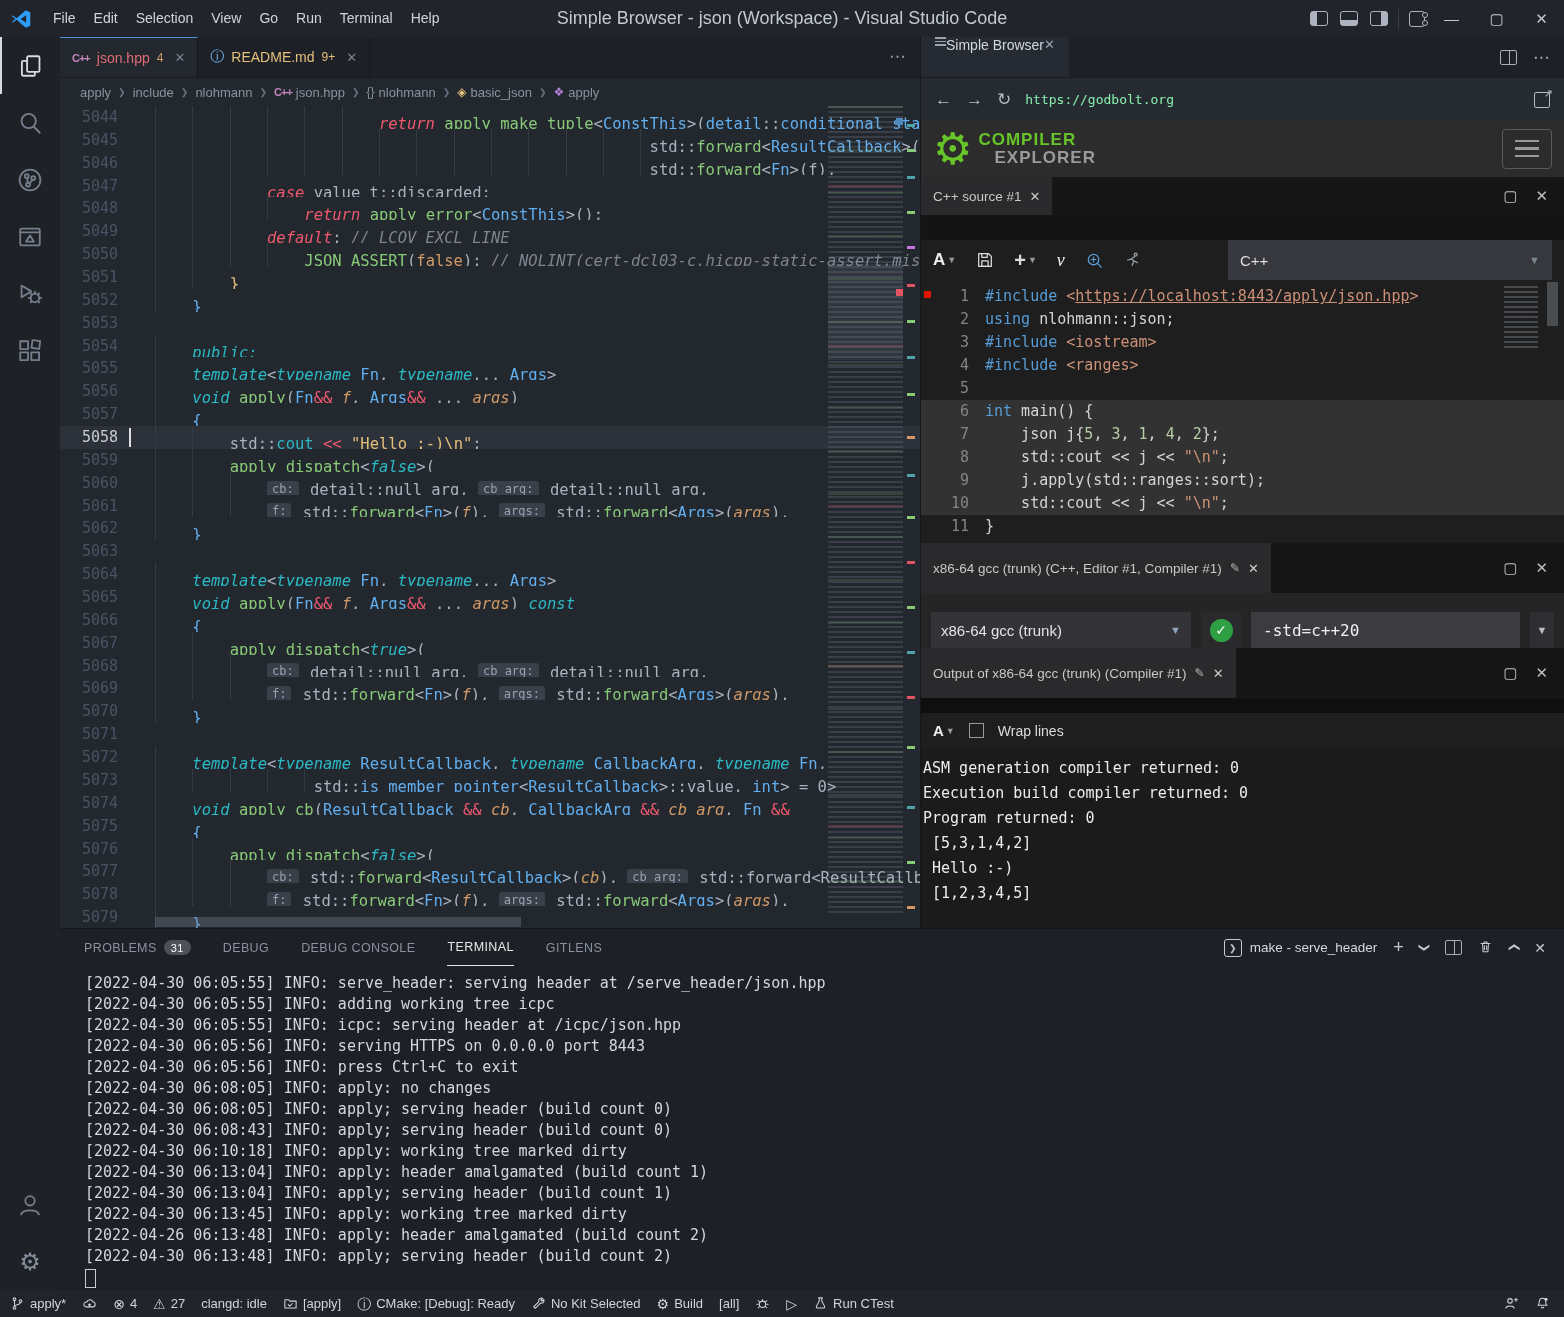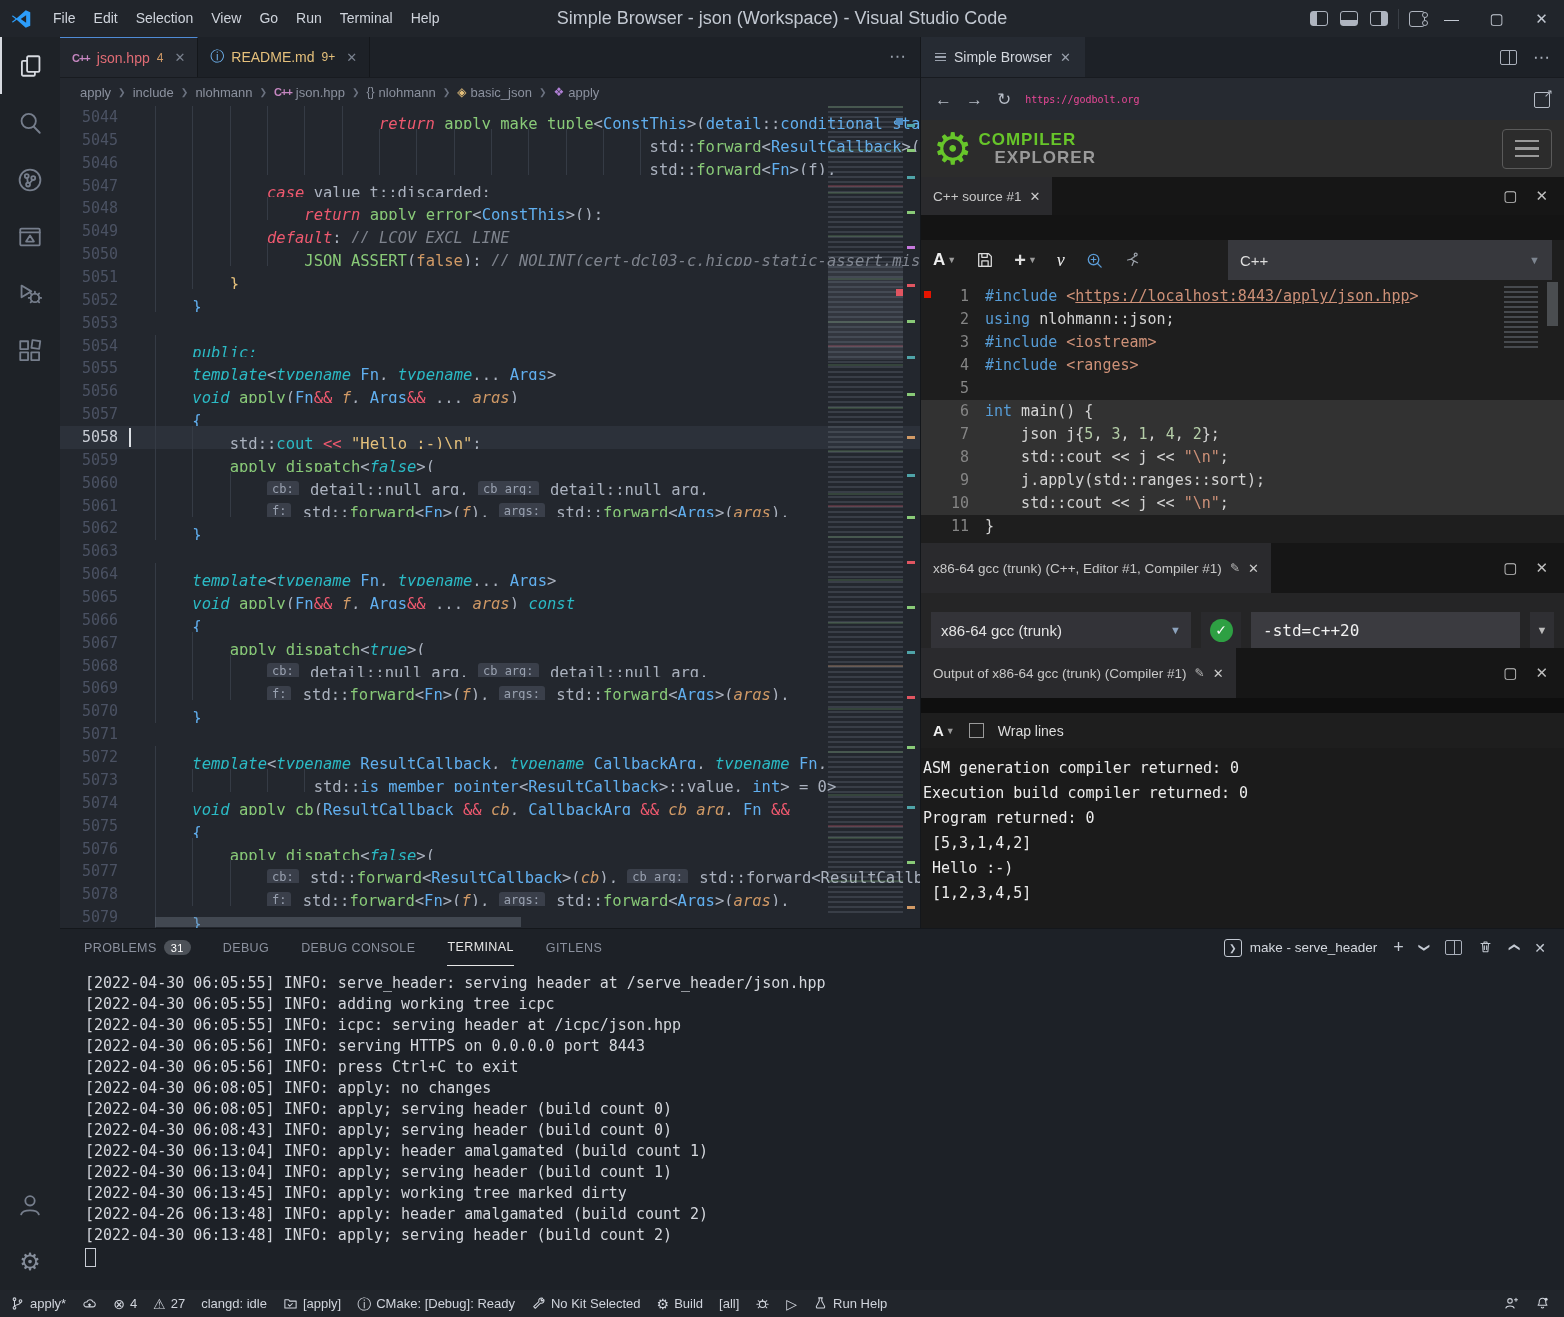--- a/index.html
+++ b/index.html
@@ -72,30 +72,30 @@
     background-size:82% 100%,76% 100%,64% 100%;background-position:4px 0,6px 0,6px 0;background-repeat:repeat;}
   .mm-slider{position:absolute;right:17px;width:75px;top:158px;height:96px;background:rgba(140,150,165,.14);}
   .mm-dec{position:absolute;width:7px;height:7px;right:17px;}
   .ruler{position:absolute;top:0;bottom:0;right:0;width:17px;}
   .ruler i{position:absolute;left:4px;width:8px;height:3px;display:block;}
   .hscroll{position:absolute;left:95px;bottom:1px;width:366px;height:10px;background:rgba(126,134,147,.35);}
 
   
   .rightpanel{position:absolute;top:37px;left:920px;right:0;height:891px;background:#161616;border-left:1px solid #14171b;}
   .rp-tabs-row{height:40px;background:#1d2127;display:flex;align-items:stretch;border-bottom:1px solid #181b20;}
-  .rp-tab{display:flex;align-items:center;gap:8px;background:#262b33;padding:0 14px;font-size:14px;color:#d3d7de;}
+  .rp-tab{display:flex;background:#262b33;padding:0 14px;font-size:14px;color:#d3d7de;}
   .page-ico{display:inline-flex;flex-direction:column;gap:2px;}
   .page-ico i{display:block;width:11px;height:1.6px;background:#9aa1ad;}
   .rp-tab .tclose{color:#9aa1ad;font-size:13px;}
   .rp-icons{margin-left:auto;display:flex;align-items:center;gap:16px;padding-right:14px;color:#aab0bb;}
   .split-ico{width:15px;height:13px;border:1.5px solid #aab0bb;border-radius:2px;position:relative;}
   .split-ico i{position:absolute;left:50%;top:0;bottom:0;width:1.5px;background:#aab0bb;}
   .rp-nav{height:43px;background:#262a31;display:flex;align-items:center;gap:14px;padding:0 14px;}
   .nav-ico{color:#b6bcc6;font-size:17px;}
-  .rp-url{font-size:10px;color:#ec4899;flex:1;}
+  .rp-url{font-size:13px;color:#86efac;flex:1;}
   .ext-ico{width:14px;height:14px;border:1.6px solid #b6bcc6;border-radius:2px;position:relative;}
   .ext-ico i{position:absolute;right:-4px;top:-6px;font-size:11px;color:#b6bcc6;font-style:normal;}
 
   .ce-page{position:absolute;top:83px;left:0;right:0;bottom:0;background:#141414;}
   .ce-header{height:57px;background:#2c2c2c;display:flex;align-items:center;padding:0 12px;}
   .ce-gear{font-size:44px;color:#67c52a;line-height:1;margin-right:6px;}
   .ce-logo-txt{font-weight:bold;letter-spacing:1px;font-size:17px;line-height:1.05;}
   .ce-logo-txt .l1{color:#67c52a;} .ce-logo-txt .l2{color:#9a9a9a;margin-left:16px;}
   .ce-burger{margin-left:auto;width:48px;height:38px;border:1px solid #5a5a5a;border-radius:4px;display:flex;flex-direction:column;justify-content:center;align-items:center;gap:5px;}
   .ce-burger i{width:24px;height:2.5px;background:#9a9a9a;display:block;}
@@ -571,20 +571,21 @@
     </div>
     <div class="terminal" id="terminal">
         <div class="t-line">[2022-04-30 06:05:55] INFO: serve_header: serving header at /serve_header/json.hpp</div>
         <div class="t-line">[2022-04-30 06:05:55] INFO: adding working tree icpc</div>
         <div class="t-line">[2022-04-30 06:05:55] INFO: icpc: serving header at /icpc/json.hpp</div>
         <div class="t-line">[2022-04-30 06:05:56] INFO: serving HTTPS on 0.0.0.0 port 8443</div>
         <div class="t-line">[2022-04-30 06:05:56] INFO: press Ctrl+C to exit</div>
         <div class="t-line">[2022-04-30 06:08:05] INFO: apply: no changes</div>
         <div class="t-line">[2022-04-30 06:08:05] INFO: apply; serving header (build count 0)</div>
         <div class="t-line">[2022-04-30 06:08:43] INFO: apply; serving header (build count 0)</div>
+        <div class="t-line">[2022-04-30 06:10:18] INFO: apply: working tree marked dirty</div>
         <div class="t-line">[2022-04-30 06:13:04] INFO: apply: header amalgamated (build count 1)</div>
         <div class="t-line">[2022-04-30 06:13:04] INFO: apply; serving header (build count 1)</div>
         <div class="t-line">[2022-04-30 06:13:45] INFO: apply: working tree marked dirty</div>
         <div class="t-line">[2022-04-26 06:13:48] INFO: apply: header amalgamated (build count 2)</div>
         <div class="t-line">[2022-04-30 06:13:48] INFO: apply; serving header (build count 2)</div>
         <div class="t-line"><span class="t-cursor"></span></div>
       </div>
   </div>
 
   <div class="statusbar">
@@ -645,21 +646,21 @@
             <path d="M10 6.8V4.8M4.5 11h-2M17.5 11h-2M6 8l-1.7-1.7M14 8l1.7-1.7M6 14l-1.7 1.7M14 14l1.7 1.7"></path>
           </svg>
         </div>
         <div class="sb-item">
           <span class="sb-glyph">▷</span>
         </div>
         <div class="sb-item">
           <svg class="ic" viewBox="0 0 20 20">
             <path d="M7.5 2.5h5M8.3 2.5v4.2l-3.6 6.8A1.6 1.6 0 0 0 6.1 16h7.8a1.6 1.6 0 0 0 1.4-2.5l-3.6-6.8V2.5"></path>
           </svg>
-          <span>Run Help</span>
+          <span>Run CTest</span>
         </div>
       </div>
     <div class="sb-right" id="sb-right">
         <div class="sb-item">
           <svg class="ic" viewBox="0 0 20 20">
             <circle cx="8" cy="6.5" r="3"></circle>
             <path d="M2.5 16c1.3-3.4 9.7-3.4 11 0"></path>
             <path d="M14 5h4M16 3v4"></path>
           </svg>
         </div>

